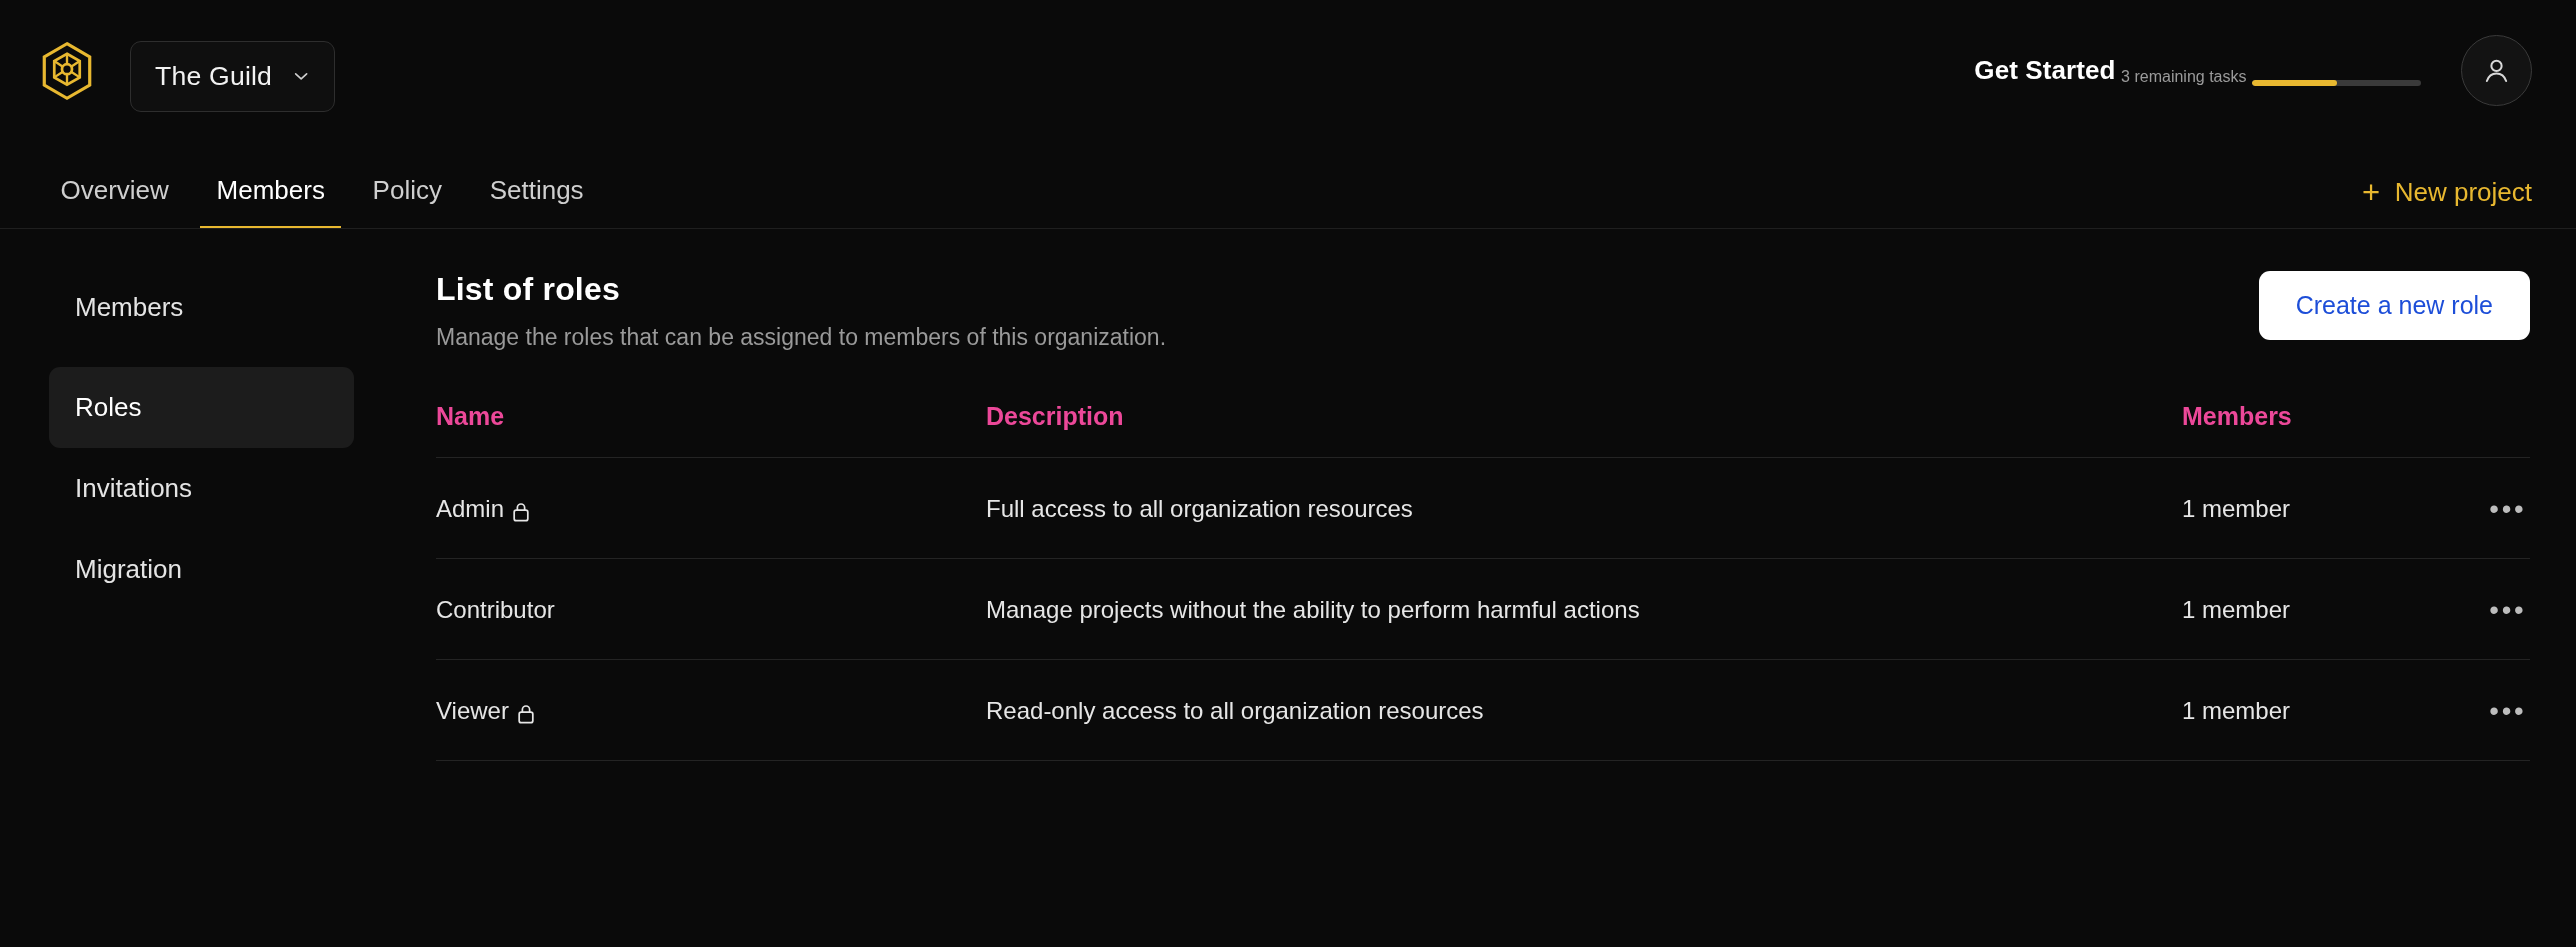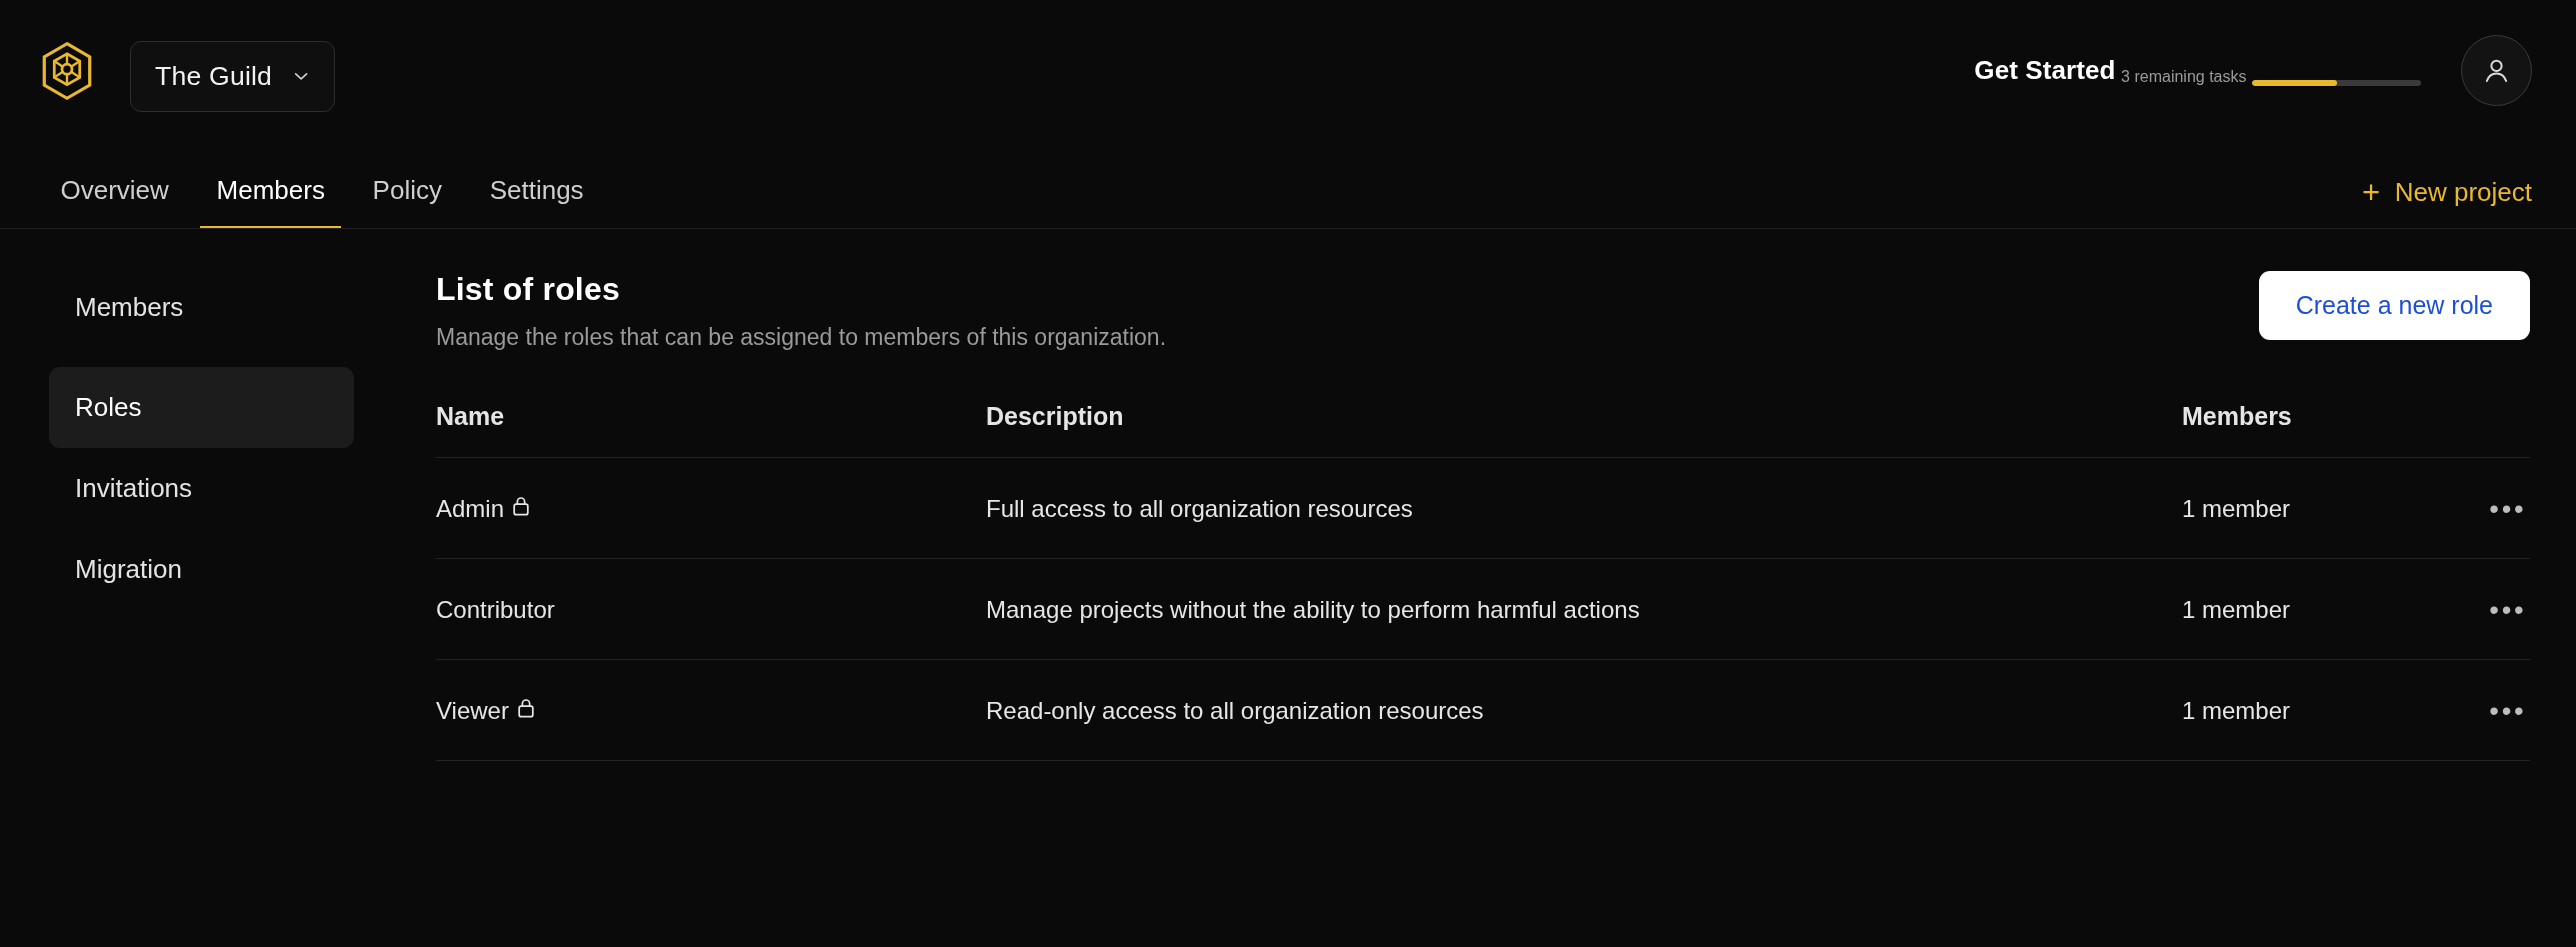--- a/index.html
+++ b/index.html
@@ -170,36 +170,36 @@
 
   table.roles {
     width: calc(100% - 0px);
     margin-top: 51px;
     border-collapse: collapse;
   }
   table.roles th {
     text-align: left;
     font-size: 25px;
     font-weight: 700;
-    color: #e5e5e5;
+    color: #ec4899;
     padding: 0 0 26px 0;
   }
   table.roles thead tr { border-bottom: 0.9px solid #242424; }
   table.roles td {
     font-size: 24px;
     color: #e6e6e6;
     padding: 35px 0 33px 0;
     border-bottom: 0.9px solid #242424;
     vertical-align: middle;
   }
   .col-name { width: 550px; }
   .col-desc { width: auto; }
   .col-members { width: 275px; }
   .col-actions { width: 73px; text-align: right; }
-  .name-cell { display: flex; align-items: flex-start; gap: 7px; }
+  .name-cell { display: flex; align-items: flex-end; gap: 7px; }
   .lock-icon { display: inline-flex; }
   .desc-text { color: #d4d4d4; }
   .dots {
     color: #bdbdbd;
     font-size: 27.5px;
     letter-spacing: 2.7px;
     cursor: pointer;
     display: inline-block;
     padding-right: 3.7px;
   }

